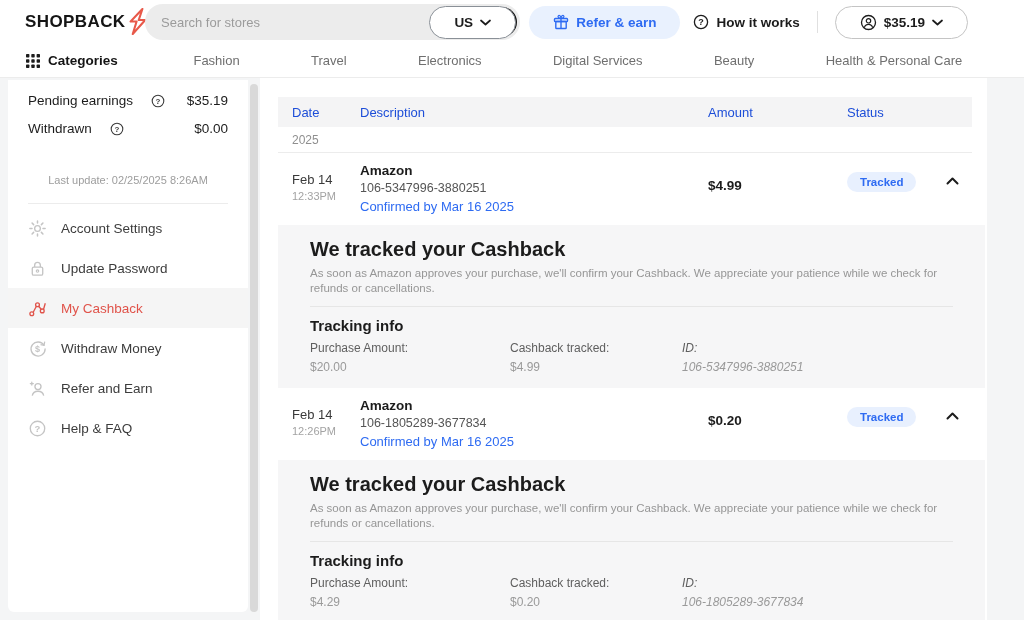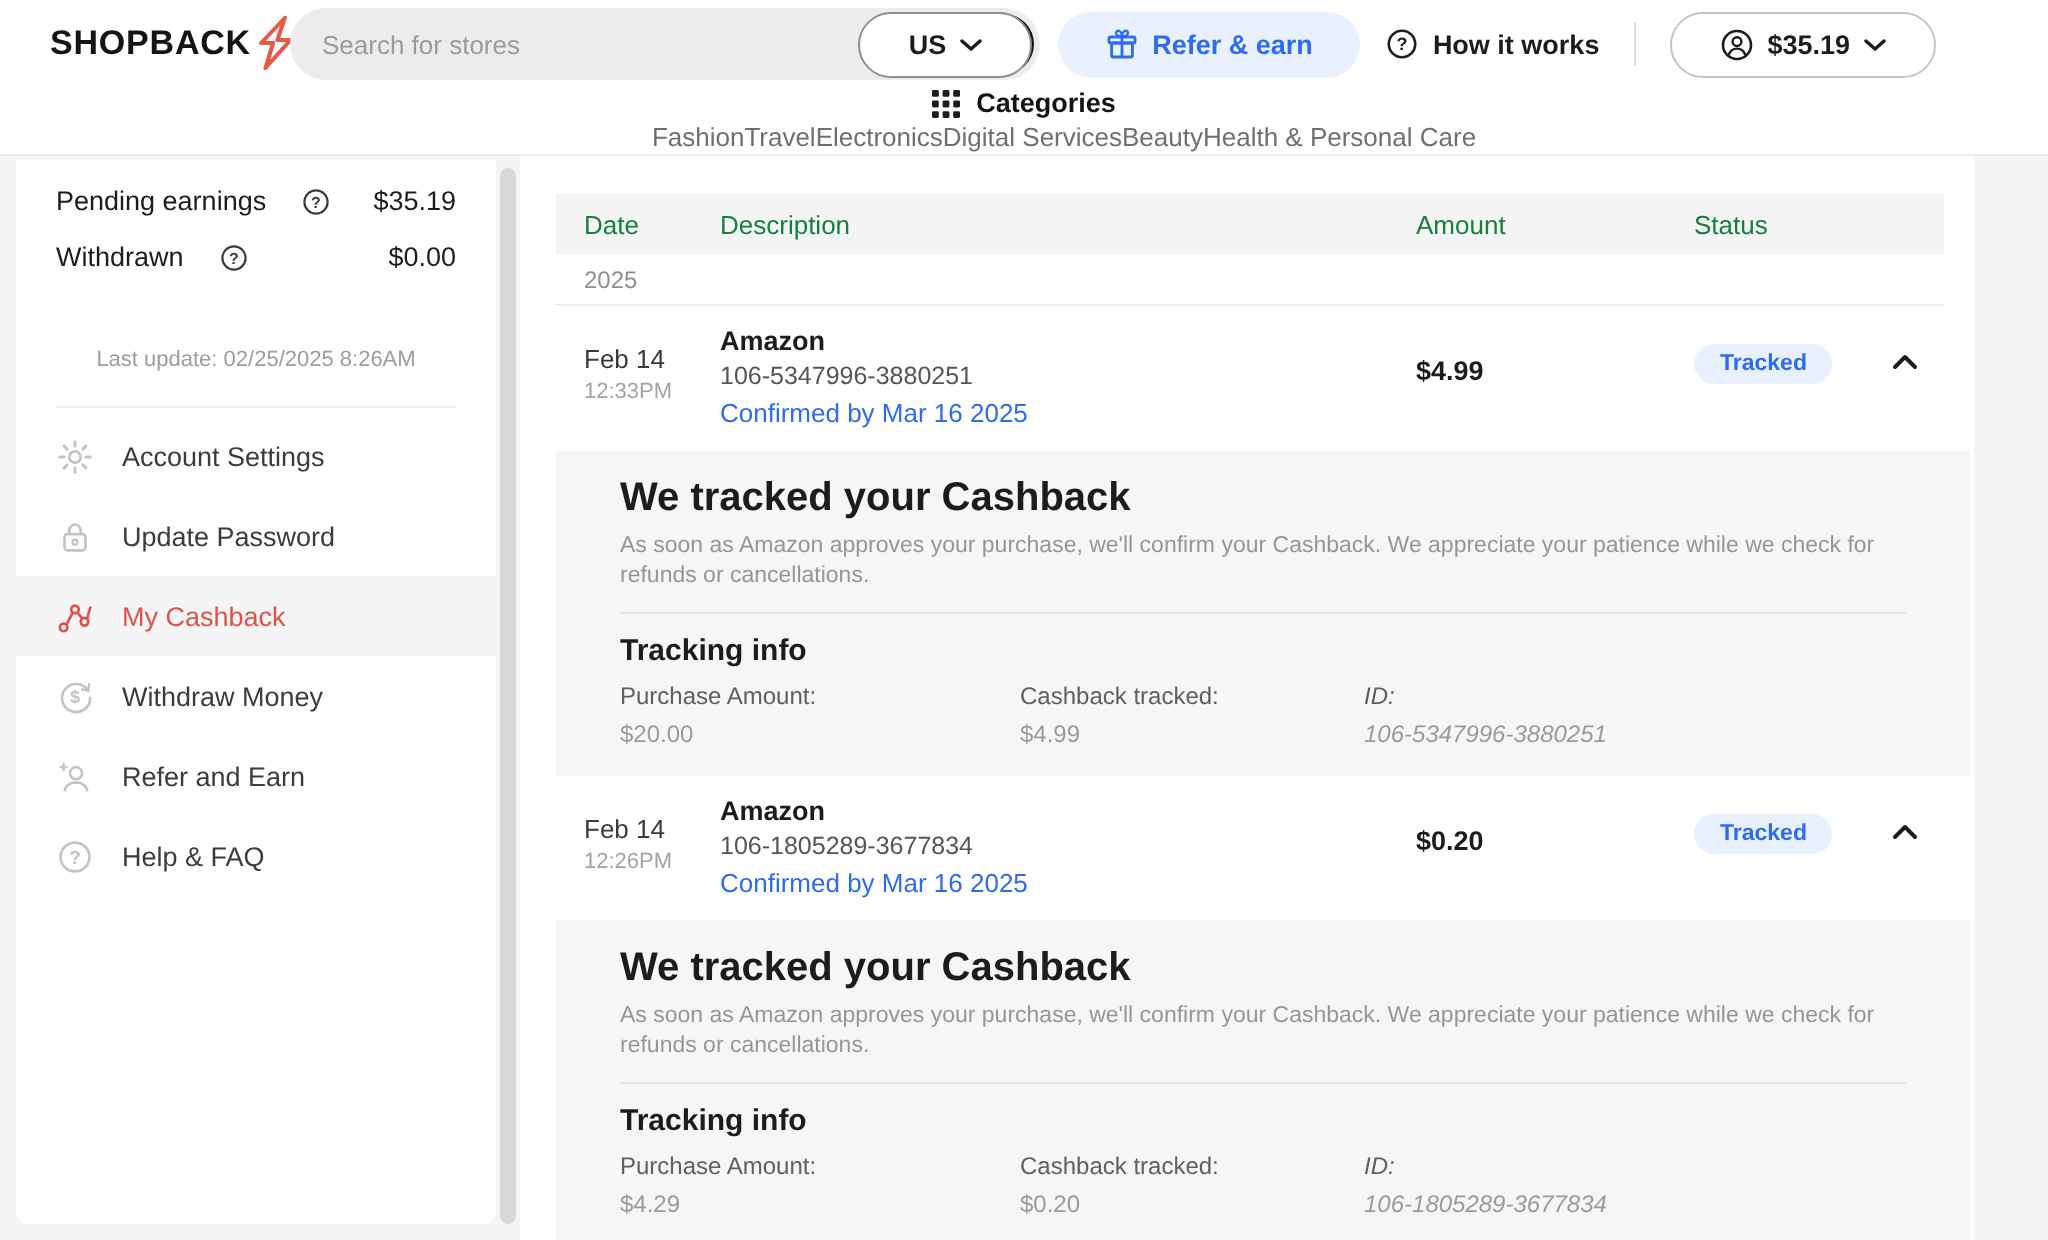--- a/index.html
+++ b/index.html
@@ -16,21 +16,21 @@
   .search-btn { width:30px; height:30px; border-radius:50%; background:#111; border:none; margin-right:3px; display:flex; align-items:center; justify-content:center; cursor:pointer; flex-shrink:0; }
   .top-actions { position:absolute; right:56px; top:5px; height:34px; display:flex; align-items:center; gap:13px; }
   .pill { height:33px; border-radius:17px; display:flex; align-items:center; gap:7px; padding:0 24px; font-size:13.5px; font-weight:700; cursor:pointer; white-space:nowrap; }
   .pill-us { border:1.5px solid #8a9097; background:#fff; }
   .pill-refer { background:#e9f1fe; color:#2e6bf2; }
   .how-works { display:flex; align-items:center; gap:7px; font-size:13.5px; font-weight:700; cursor:pointer; }
   .vdivider { width:1px; height:22px; background:#e0e0e0; margin:0 4px; }
   .pill-balance { border:1px solid #c4c4c4; background:#fff; }
 
   
-  .navbar { position:absolute; left:0; top:44px; width:1024px; height:34px; background:#fff; border-bottom:1px solid #ececec; display:flex; align-items:center; padding:0 26px; z-index:4;flex-direction:column; }
+  .navbar { position:absolute; left:0; top:44px; width:1024px; height:34px; background:#fff; border-bottom:1px solid #ececec; display:flex; align-items:center; padding:0 26px; z-index:4; }
   .nav-cat { display:flex; align-items:center; gap:8px; font-size:13.5px; font-weight:700; color:#141414; cursor:pointer; }
   .nav-links { flex:1; display:flex; justify-content:space-around; align-items:center; padding-left:40px; }
   .nav-link { font-size:13px; color:#6f6f6f; cursor:pointer; white-space:nowrap; }
 
   
   .sidebar { position:absolute; left:8px; top:80px; width:240px; height:532px; background:#fff; border-radius:0 0 6px 6px; overflow:hidden; }
   .earn-row { display:flex; align-items:center; padding:0 20px; margin-top:13px; font-size:13.5px; color:#1c1c1c; }
   .earn-label { display:flex; align-items:center; gap:18px; }
   .earn-value { margin-left:auto; font-size:13.5px; color:#1c1c1c; }
   .last-update { text-align:center; font-size:11px; color:#9d9d9d; margin-top:38px; }
@@ -43,21 +43,21 @@
 
   
   .main { position:absolute; left:260px; top:78px; width:727px; height:542px; background:#fff; }
   .tbl { position:absolute; left:18px; top:19px; width:707px; }
   .row-grid { display:flex; align-items:flex-start; }
   .col-date { width:82px; padding-left:14px; flex-shrink:0; }
   .col-desc { width:348px; flex-shrink:0; }
   .col-amount { width:139px; flex-shrink:0; }
   .col-status { width:85px; flex-shrink:0; }
   .col-chev { width:40px; flex-shrink:0; display:flex; justify-content:center; }
-  .thead { background:#f4f4f5; height:30px; align-items:center; width:694px; font-size:13px; color:#15803d; }
+  .thead { background:#f4f4f5; height:30px; align-items:center; width:694px; font-size:13px; color:#1d4ed8; }
   .year-row { height:26px; align-items:center; width:694px; font-size:12px; color:#8f8f8f; border-bottom:1px solid #ececec; }
   .trow { padding:10px 0 11px 0; width:694px; }
   .trow.bordered { border-bottom:1px solid #ececec; }
   .d-date { font-size:13px; color:#3a3a3a; padding-top:9px; }
   .d-time { font-size:11px; color:#a3a3a3; margin-top:3px; }
   .d-merchant { font-size:13.5px; font-weight:700; color:#1c1c1c; }
   .d-order { font-size:12.5px; color:#555; margin-top:3px; }
   .d-confirm { font-size:13px; color:#2e6bf2; margin-top:4px; cursor:pointer; }
   .d-amount { font-size:13.5px; font-weight:700; padding-top:15px; }
   .badge { display:inline-block; background:#e8f0fe; color:#2e6bf2; font-size:11.5px; font-weight:700; padding:4px 13px; border-radius:12px; margin-top:9px; cursor:pointer; }

